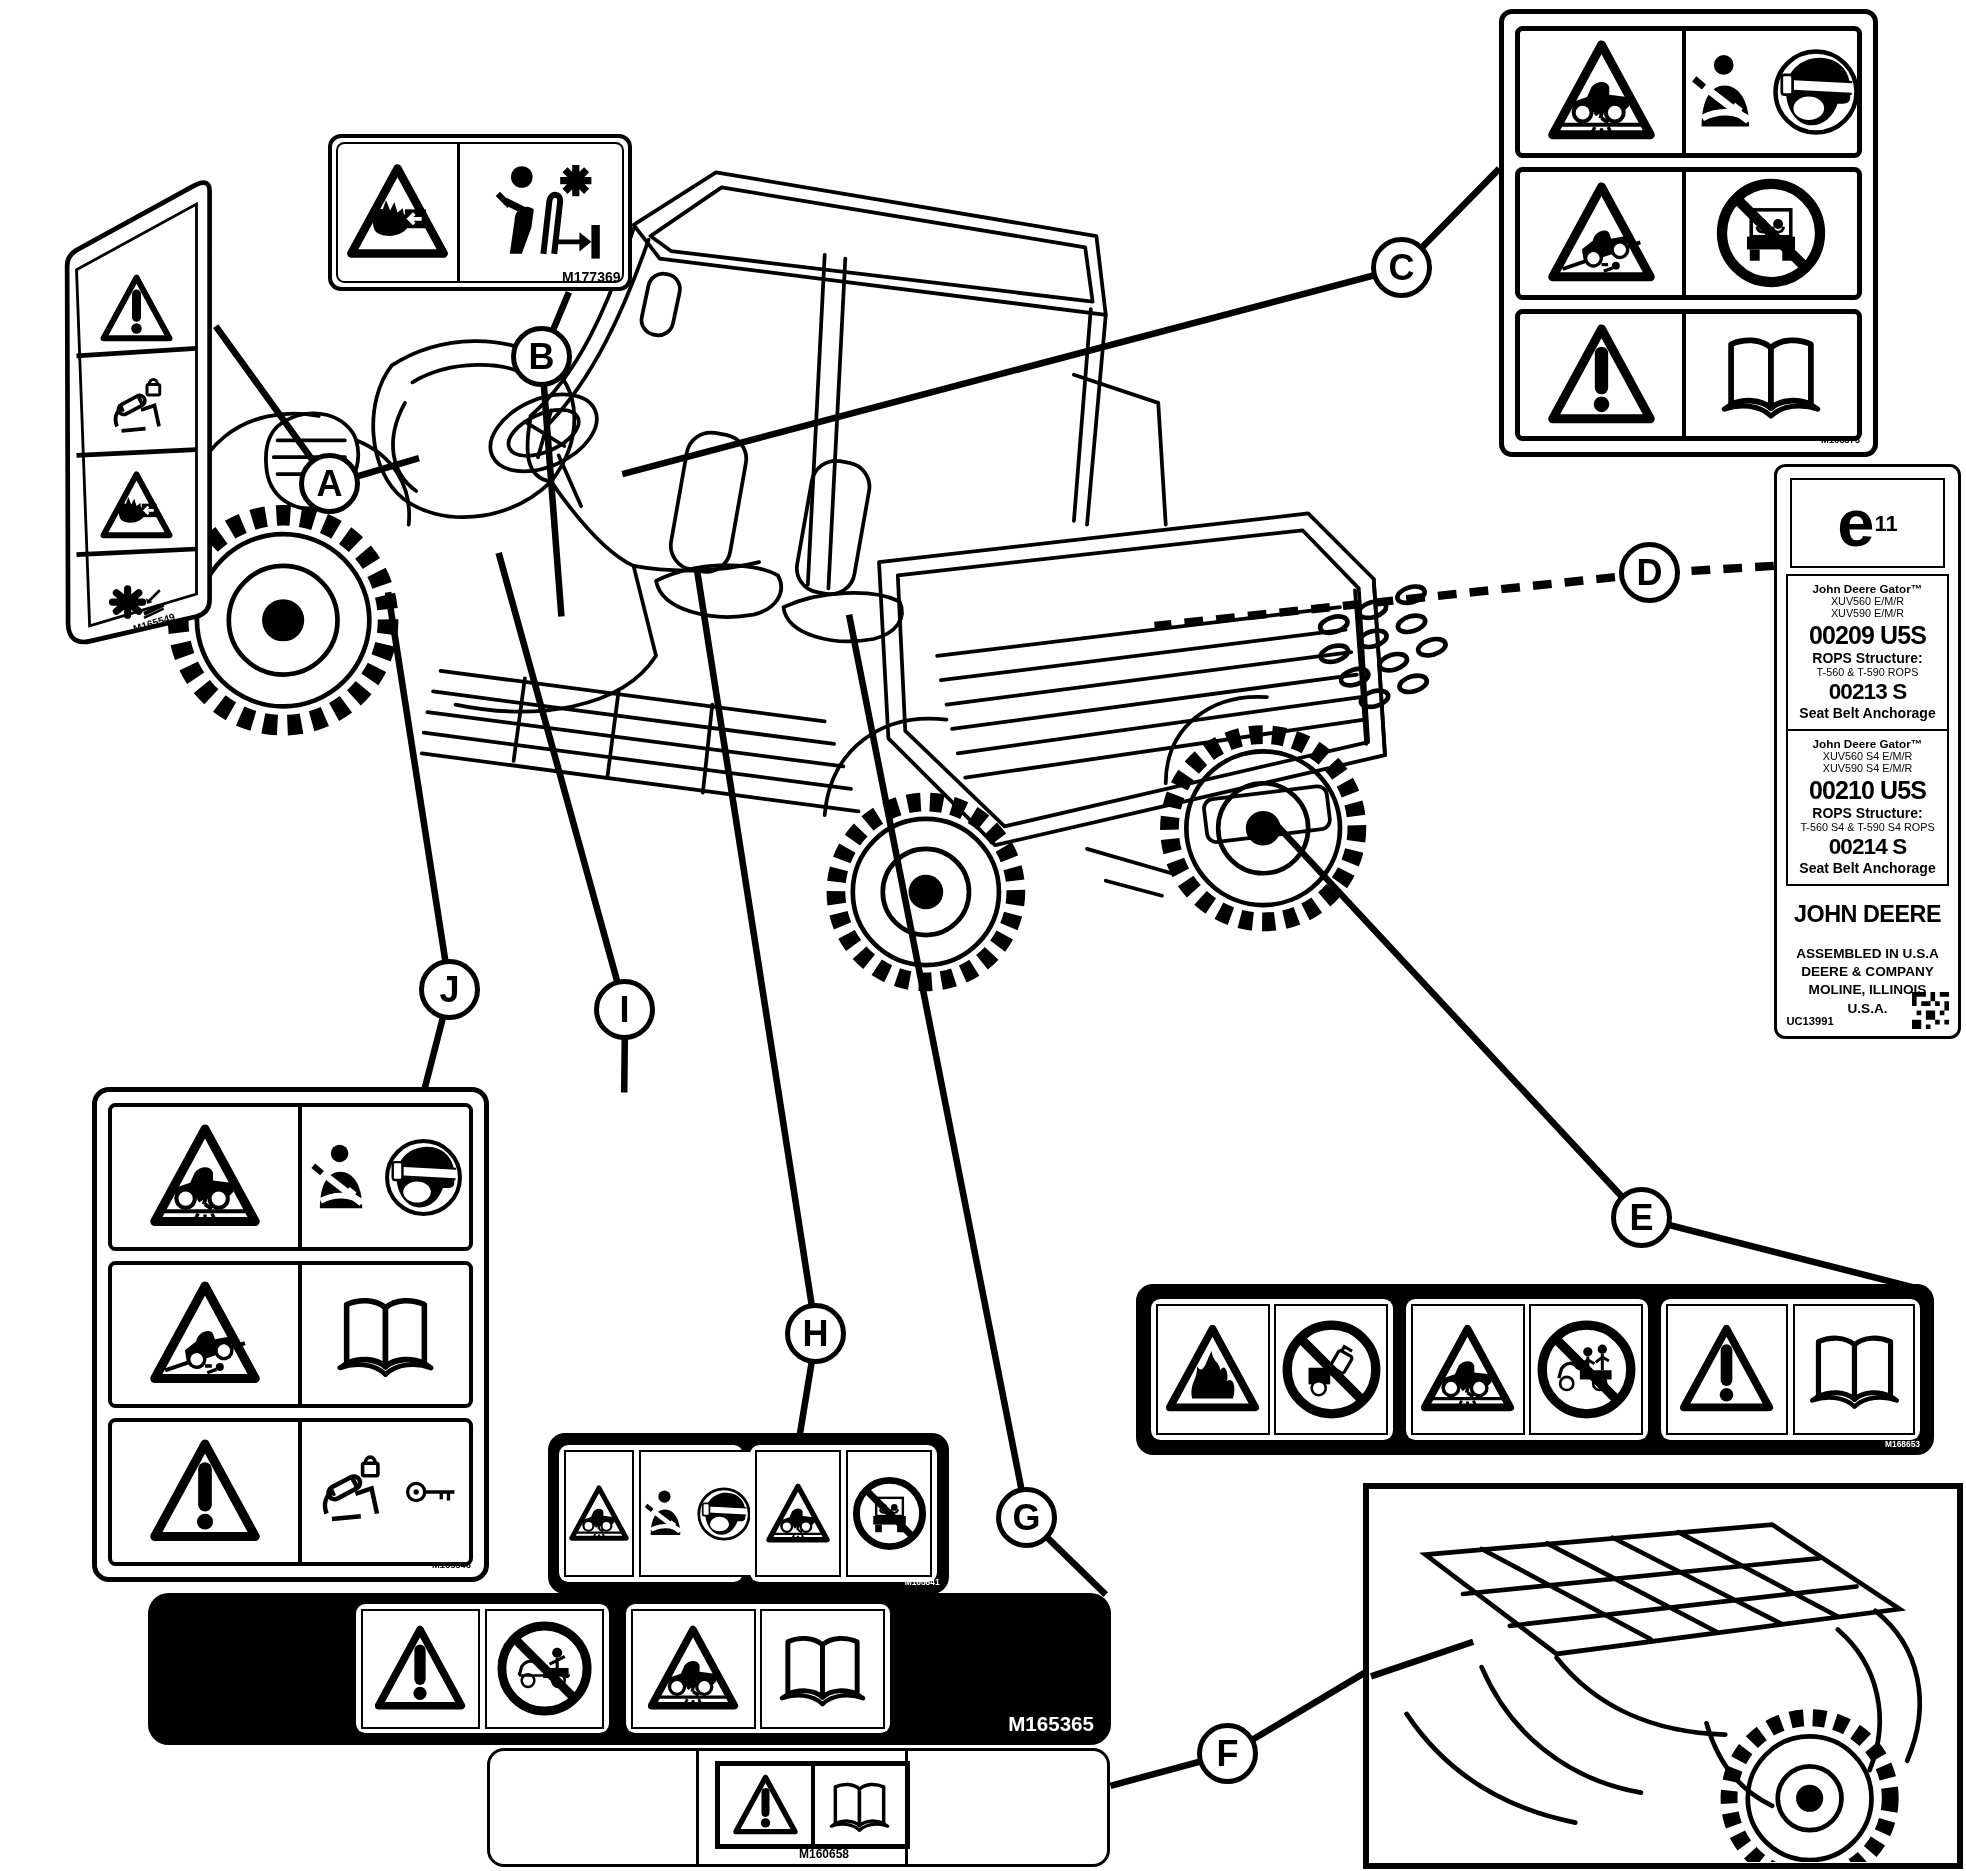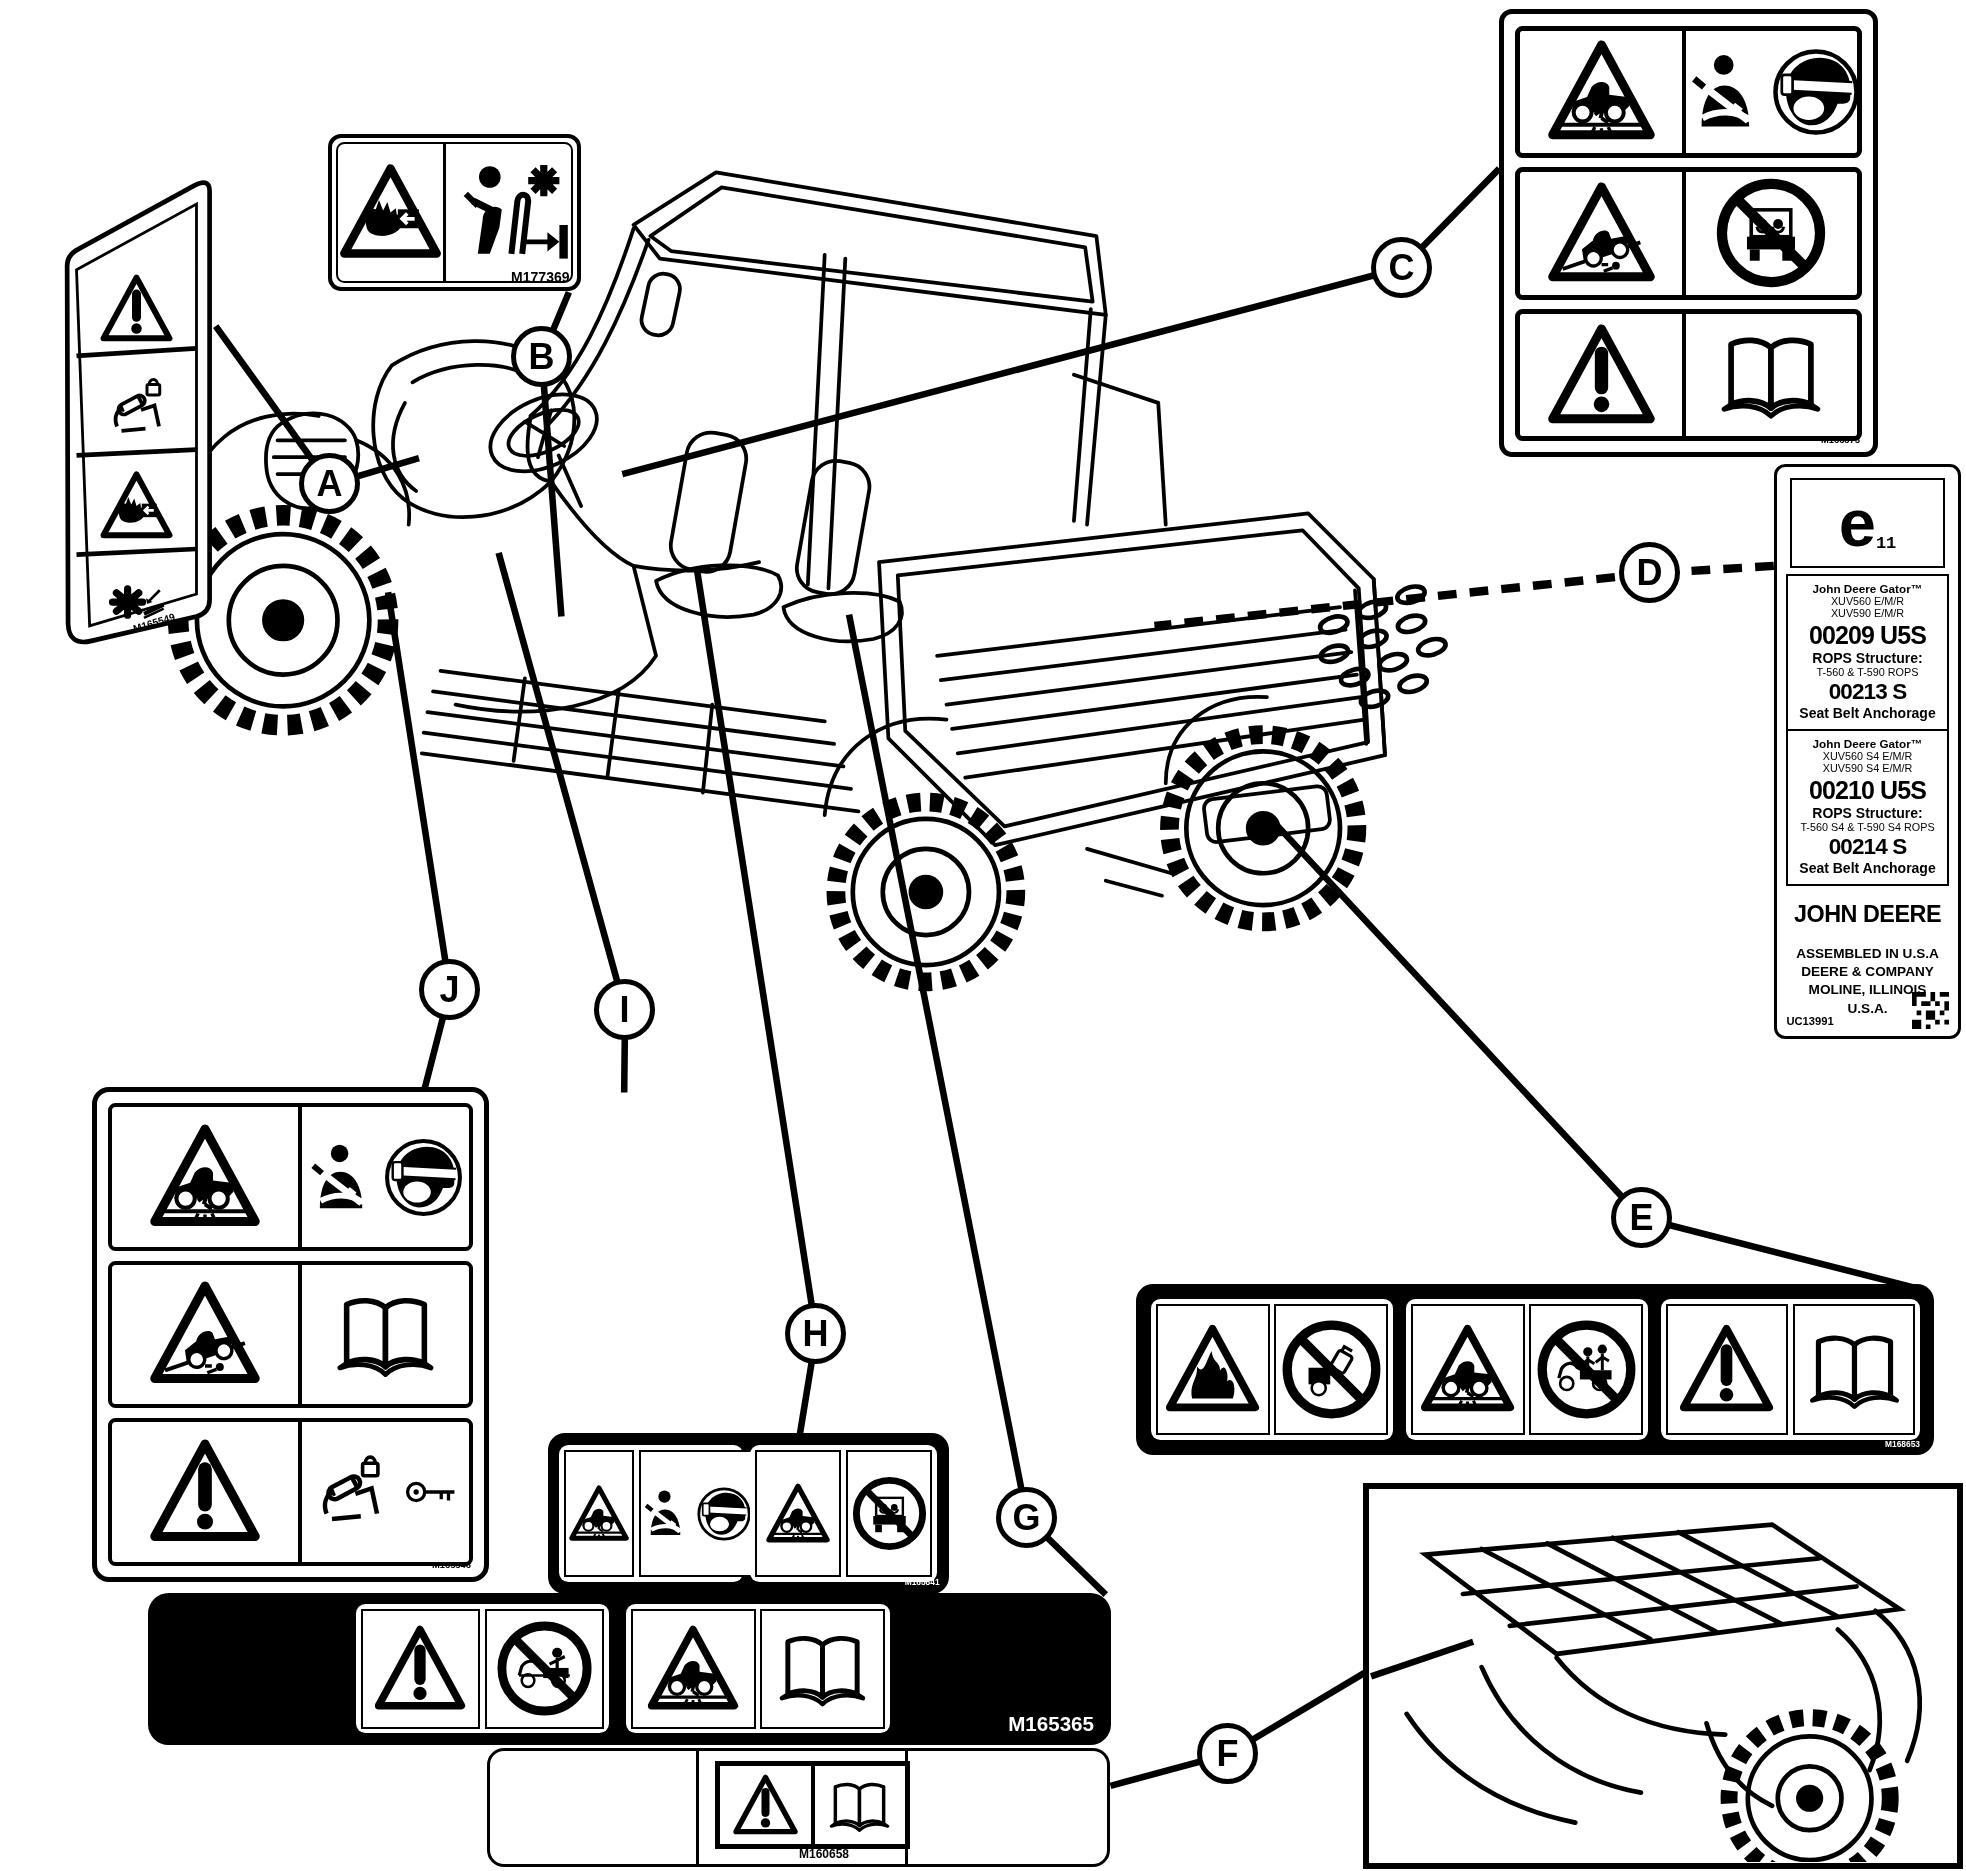--- a/index.html
+++ b/index.html
@@ -25,21 +25,21 @@
   .pn.w{color:#fff;}
   
   .callout{position:absolute;width:51px;height:51px;border:5.6px solid #000;border-radius:50%;
            background:#fff;display:flex;align-items:center;justify-content:center;
            font-size:36px;font-weight:bold;z-index:30;}
   
   #dlab{position:absolute;left:1774px;top:464px;width:187px;height:575px;background:#fff;
         border:3.7px solid #000;border-radius:11.2px;box-sizing:border-box;text-align:center;}
   .ebox{margin:11.2px 13px 5.6px 13px;height:86px;border:2.8px solid #000;display:flex;align-items:center;justify-content:center;}
   .e1{font-size:67px;font-weight:bold;line-height:56px;}
-  .e2{font-size:17px;font-weight:bold;align-self:flex-end;margin-bottom:13px;font-family:Liberation Mono, monospace;}
+  .e2{font-size:22px;font-weight:bold;align-self:flex-end;margin-bottom:29px;}
   .dbox{margin:0 9.4px;border:2.8px solid #000;}
   .dblk{padding:6.6px 1.9px 7.5px 1.9px;}
   .dblk + .dblk{border-top:2.8px solid #000;}
   .dt{font-size:11.7px;font-weight:bold;}
   .dm{font-size:10.8px;}
   .dc{font-size:25px;font-weight:bold;letter-spacing:-0.9px;margin-top:1.9px;text-align:center;}
   .dc2{font-size:22.5px;font-weight:bold;letter-spacing:-0.9px;margin-top:1px;}
   .dr{font-size:14px;font-weight:bold;}
   .dbrand{font-size:23.4px;font-weight:bold;margin-top:15px;letter-spacing:-0.5px;}
   .dorigin{font-size:13.6px;font-weight:bold;line-height:1.35;margin-top:17px;}
@@ -343,21 +343,21 @@
     <g>
           <use href="#i-crush" transform="translate(48,312) scale(0.8)"></use>
         </g>
     <g>
           <use href="#i-nohand" transform="translate(54,414) scale(0.7)"></use>
         </g>
     <text x="86" y="487" font-size="11" font-weight="bold" transform="rotate(-17 86 487)">M165549</text>
   </svg>
 </div>
 
-<div class="lab" style="left:328px;top:134px;width:253px;height:157px;">
+<div class="lab" style="left:328px;top:134px;width:304px;height:157px;">
   <div class="inner hpair">
     <div class="c" style="flex:0 0 42%;">
       <svg viewBox="0 0 100 100" width="105" height="105">
             <use href="#i-crush"></use>
           </svg>
     </div>
     <div class="c">
       <svg viewBox="0 0 100 100" width="120" height="120">
             <use href="#i-seatadj"></use>
           </svg>

